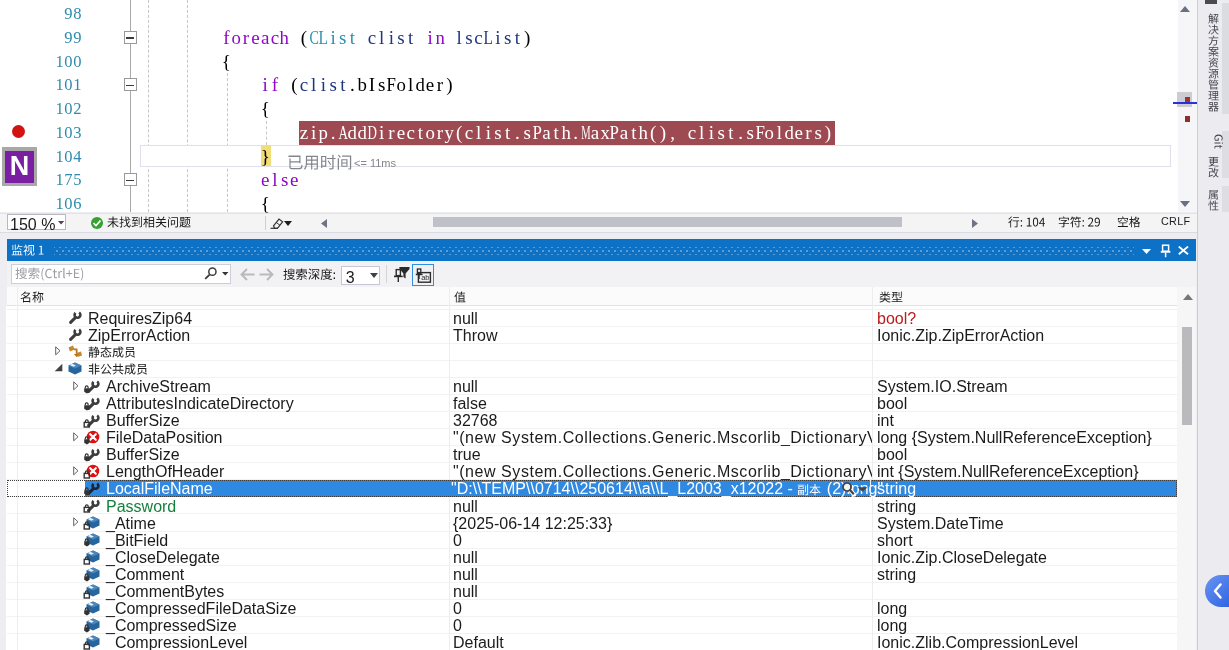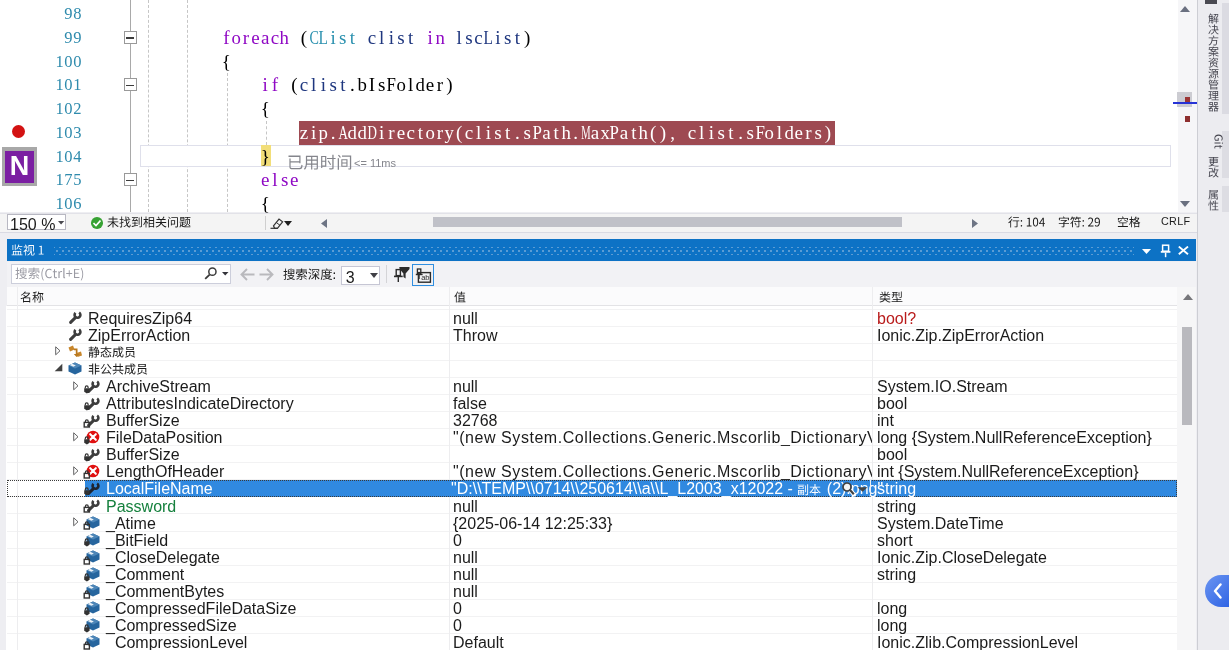--- a/index.html
+++ b/index.html
@@ -415,20 +415,21 @@
       <g fill="none" stroke="#3d3d3d">
         <path d="M2.6 12.4 L7.4 7.6" stroke-width="3.0" stroke-linecap="round"></path>
         <circle cx="9.5" cy="4.9" r="2.9" stroke-width="2.6" stroke-dasharray="13.9 4.3" transform="rotate(305 9.5 4.9)"></circle>
       </g>
     </svg>
 <svg class="abs" style="left:83.0px;top:453.225px" width="8" height="9">
       <path d="M1.2 3.2 L6.6 3.2 L6.6 6.8 L3.9 8.6 L1.2 6.8 Z" fill="#333"></path>
       <path d="M2.3 3.2 L2.3 2.2 A1.4 1.4 0 0 1 5.1 2.2 L5.1 3.2" stroke="#333" stroke-width="1.2" fill="none"></path>
     </svg>
 <div class="abs ui" style="left:106px;top:446.3px;height:17.1px;line-height:17.1px;color:#1b1b1b">BufferSize</div>
+<div class="abs ui" style="left:453px;top:446.3px;height:17.1px;line-height:17.1px;width:419px;overflow:hidden;color:#1b1b1b">true</div>
 <div class="abs ui" style="left:877px;top:446.3px;height:17.1px;line-height:17.1px;color:#1b1b1b;width:298px;overflow:hidden">bool</div>
 <svg class="abs" style="left:73px;top:465.775px" width="6" height="10">
       <path d="M0.7 0.8 L5 4.8 L0.7 8.8 Z" fill="#fdfdfd" stroke="#646465" stroke-width="1"></path>
     </svg>
 <svg class="abs" style="left:85.5px;top:463.775px" width="14" height="14">
       <circle cx="7" cy="7" r="6.3" fill="#e01010"></circle>
       <path d="M4.2 4.2 L9.8 9.8 M9.8 4.2 L4.2 9.8" stroke="#fff" stroke-width="2.1" stroke-linecap="round"></path>
     </svg>
 <svg class="abs" style="left:83.0px;top:470.275px" width="8" height="9">
       <g stroke="#333" fill="none">

